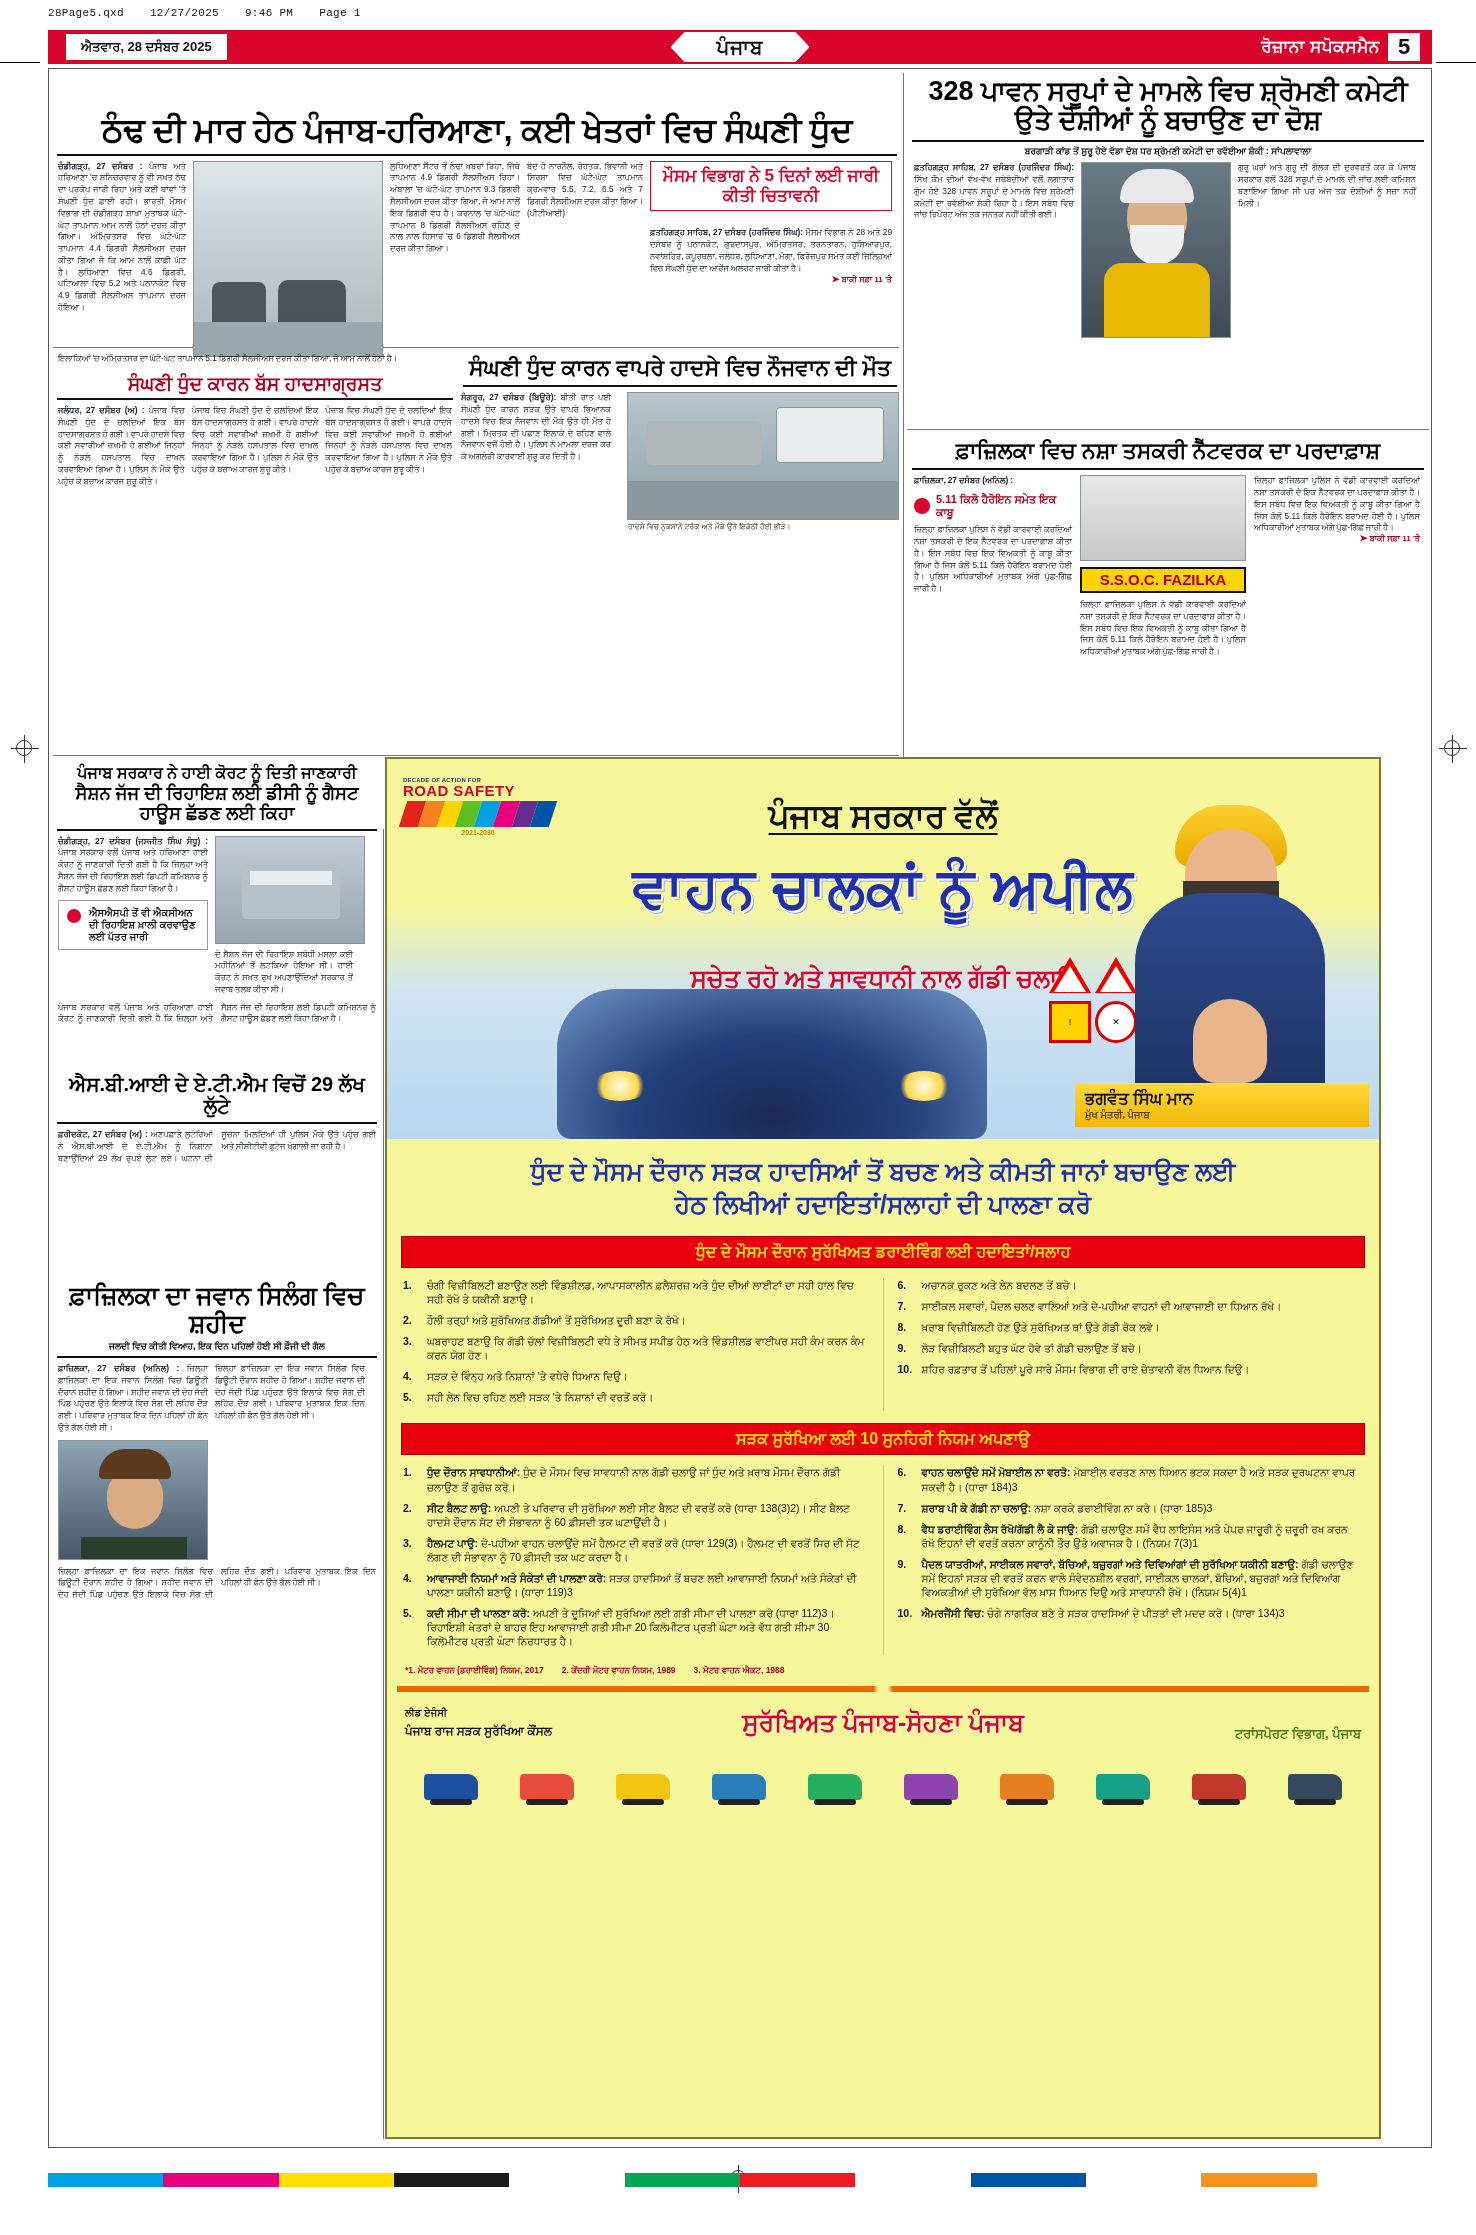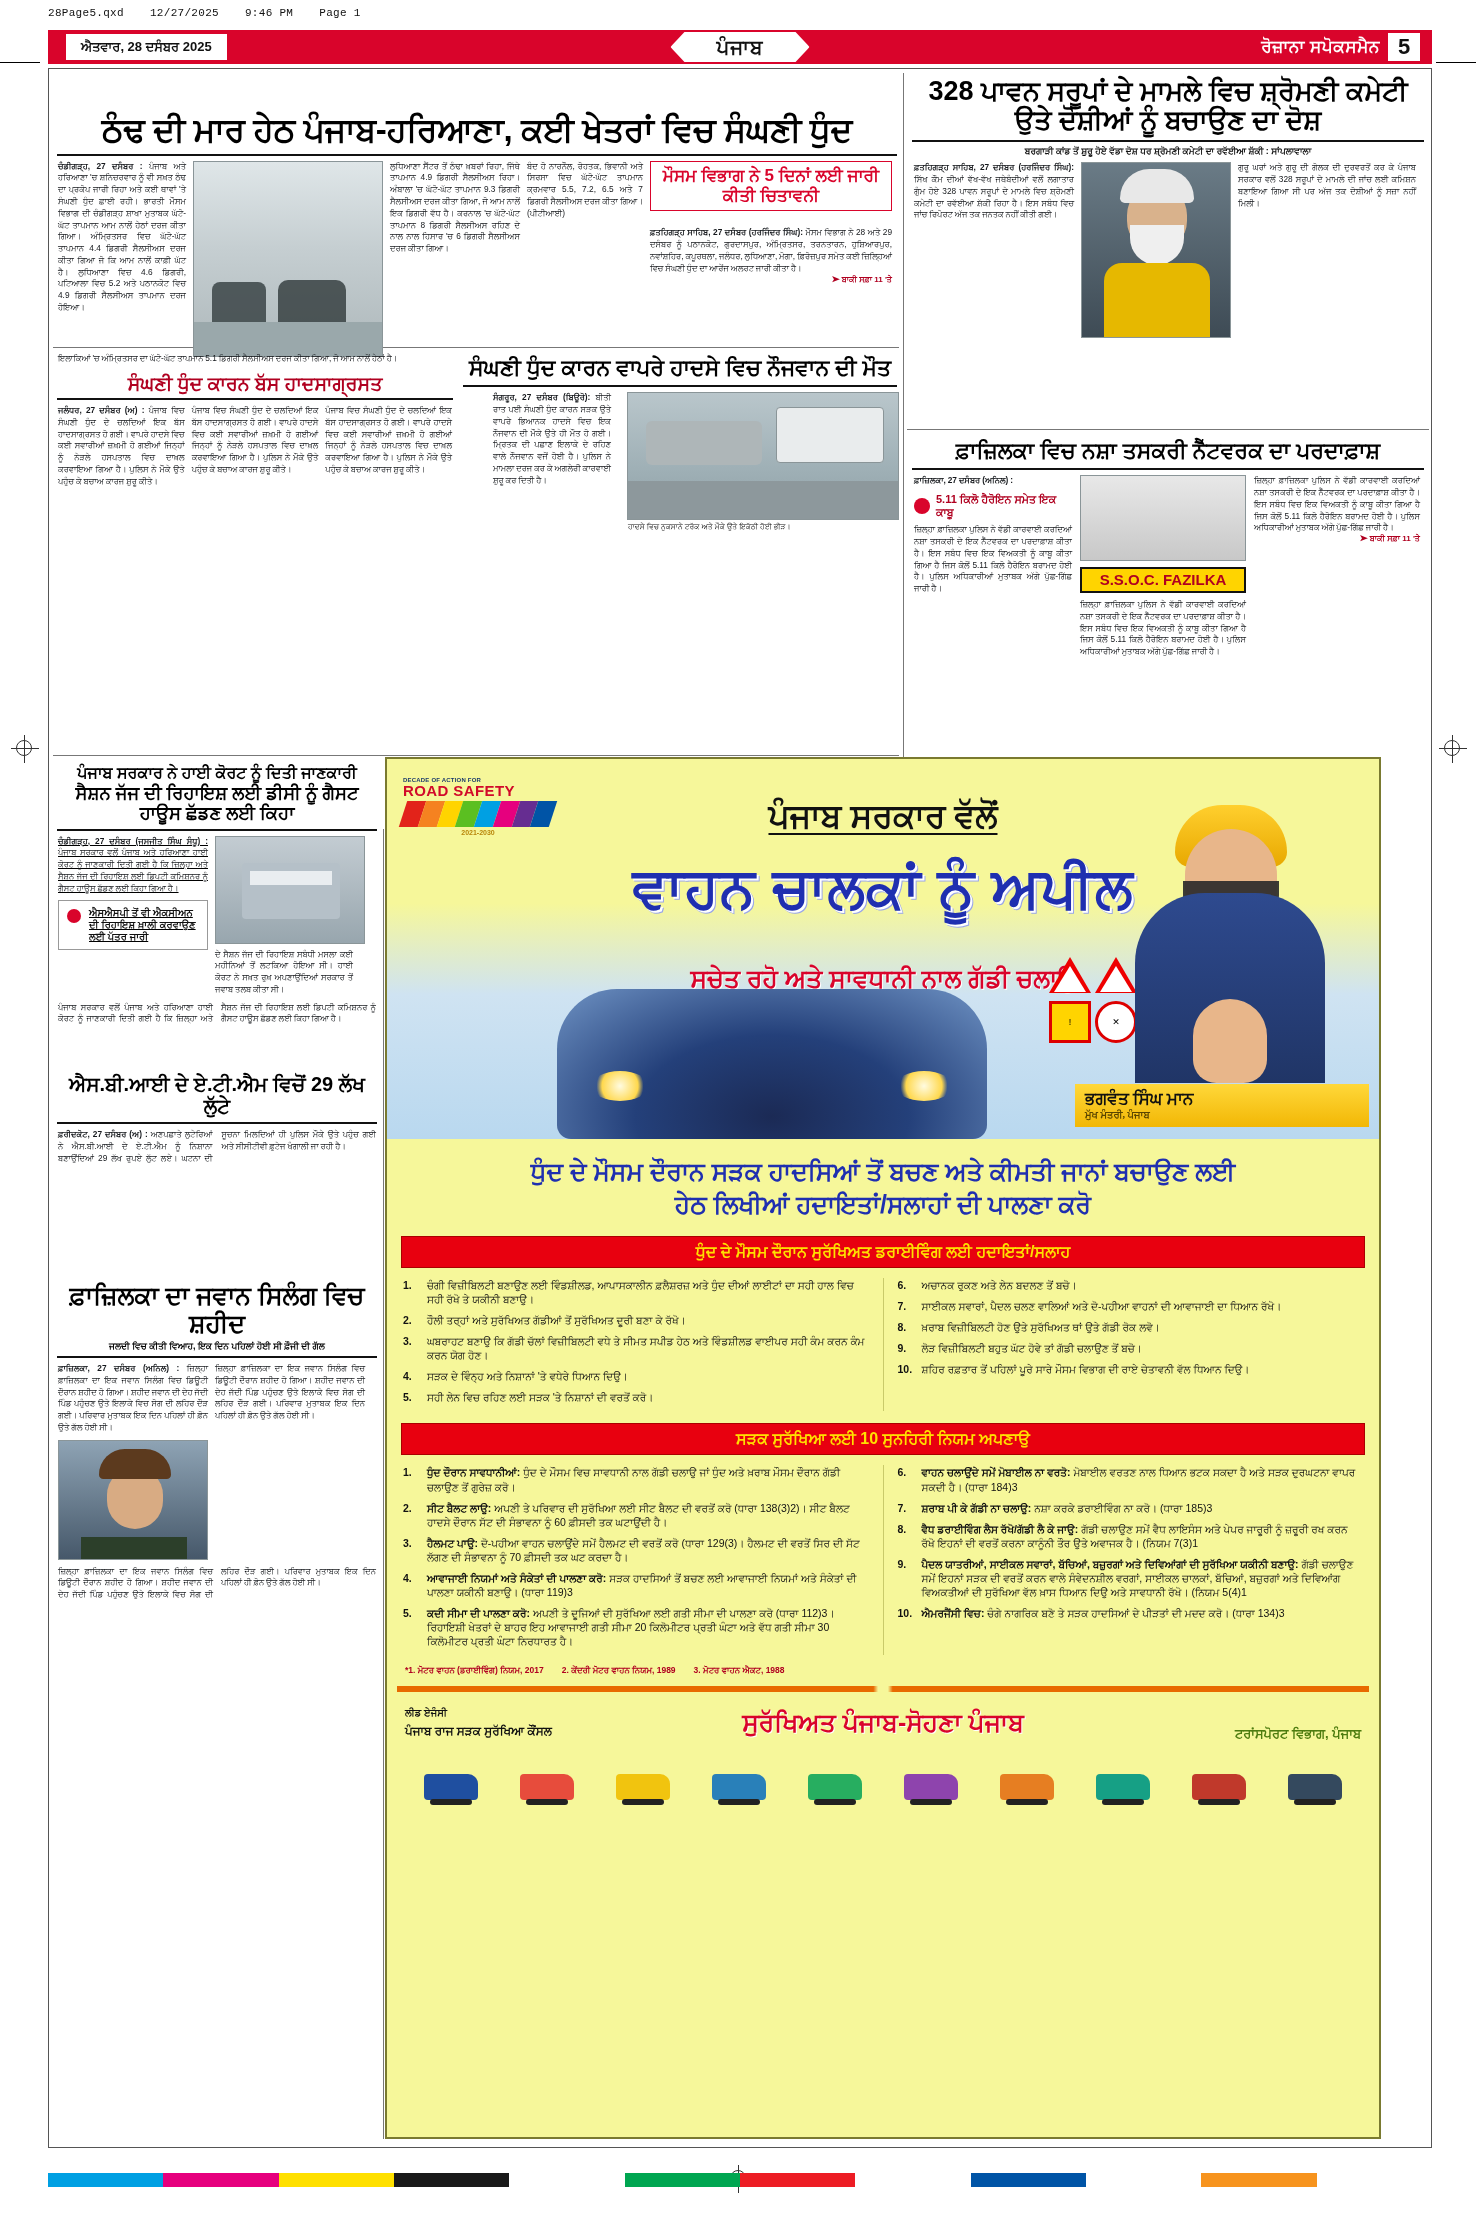--- a/index.html
+++ b/index.html
@@ -334,21 +334,21 @@
         </div>
         <div style="width:178px;">
           <div class="col-text">ਗੁਰੂ ਘਰਾਂ ਅਤੇ ਗੁਰੂ ਦੀ ਗੋਲਕ ਦੀ ਦੁਰਵਰਤੋਂ ਕਰ ਕੇ ਪੰਜਾਬ ਸਰਕਾਰ ਵਲੋਂ 328 ਸਰੂਪਾਂ ਦੇ ਮਾਮਲੇ ਦੀ ਜਾਂਚ ਲਈ ਕਮਿਸ਼ਨ ਬਣਾਇਆ ਗਿਆ ਸੀ ਪਰ ਅੱਜ ਤਕ ਦੋਸ਼ੀਆਂ ਨੂੰ ਸਜ਼ਾ ਨਹੀਂ ਮਿਲੀ।</div>
         </div>
       </div>
     </div>
 
     <div style="position:absolute;left:412px;top:284px;width:438px;height:396px;">
       <div class="hl-sec" style="text-align:center;padding:3px 2px 5px;">ਸੰਘਣੀ ਧੁੰਦ ਕਾਰਨ ਵਾਪਰੇ ਹਾਦਸੇ ਵਿਚ ਨੌਜਵਾਨ ਦੀ ਮੌਤ</div>
       <div class="rule-th" style="margin:0 2px 5px;"></div>
-      <div style="display:flex;gap:16px;margin-left:32px;">
+      <div style="display:flex;gap:16px;">
         <div style="width:150px;">
           <div class="col-text">
             <span class="dateline">ਸੰਗਰੂਰ, 27 ਦਸੰਬਰ (ਬਿਊਰੋ):</span>
             <span>ਬੀਤੀ ਰਾਤ ਪਈ ਸੰਘਣੀ ਧੁੰਦ ਕਾਰਨ ਸੜਕ ਉਤੇ ਵਾਪਰੇ ਭਿਆਨਕ ਹਾਦਸੇ ਵਿਚ ਇਕ ਨੌਜਵਾਨ ਦੀ ਮੌਕੇ ਉਤੇ ਹੀ ਮੌਤ ਹੋ ਗਈ। ਮ੍ਰਿਤਕ ਦੀ ਪਛਾਣ ਇਲਾਕੇ ਦੇ ਰਹਿਣ ਵਾਲੇ ਨੌਜਵਾਨ ਵਜੋਂ ਹੋਈ ਹੈ। ਪੁਲਿਸ ਨੇ ਮਾਮਲਾ ਦਰਜ ਕਰ ਕੇ ਅਗਲੇਰੀ ਕਾਰਵਾਈ ਸ਼ੁਰੂ ਕਰ ਦਿਤੀ ਹੈ।</span>
           </div>
         </div>
         <div style="width:272px;">
           <div class="photo road" style="width:272px;height:128px;">
             <div style="position:absolute;right:14px;top:14px;width:108px;height:56px;background:#e9eced;border:1px solid #8a9598;border-radius:4px;"></div>
             <div style="position:absolute;left:18px;top:28px;width:116px;height:44px;background:#aeb6b8;border-radius:6px;"></div>
@@ -407,21 +407,21 @@
           <div class="endmark">➤ ਬਾਕੀ ਸਫ਼ਾ 11 'ਤੇ</div>
         </div>
       </div>
     </div>
 
     <div style="position:absolute;left:6px;top:692px;width:324px;height:300px;">
       <div class="hl-sec-sm" style="text-align:center;padding:3px 2px 2px;font-size:16px;">ਪੰਜਾਬ ਸਰਕਾਰ ਨੇ ਹਾਈ ਕੋਰਟ ਨੂੰ ਦਿਤੀ ਜਾਣਕਾਰੀ</div>
       <div class="hl-sec" style="text-align:center;padding:0 2px 5px;font-size:18px;">ਸੈਸ਼ਨ ਜੱਜ ਦੀ ਰਿਹਾਇਸ਼ ਲਈ ਡੀਸੀ ਨੂੰ ਗੈਸਟ ਹਾਊਸ ਛੱਡਣ ਲਈ ਕਿਹਾ</div>
       <div class="rule-th" style="margin:0 2px 5px;"></div>
       <div style="display:flex;gap:7px;padding:0 3px;">
-        <div style="width:150px;text-decoration:underline;">
+        <div style="width:150px;">
           <div class="col-text">
             <span class="dateline">ਚੰਡੀਗੜ੍ਹ, 27 ਦਸੰਬਰ (ਜਸਜੀਤ ਸਿੰਘ ਸੰਧੂ) :</span>
             <span>ਪੰਜਾਬ ਸਰਕਾਰ ਵਲੋਂ ਪੰਜਾਬ ਅਤੇ ਹਰਿਆਣਾ ਹਾਈ ਕੋਰਟ ਨੂੰ ਜਾਣਕਾਰੀ ਦਿਤੀ ਗਈ ਹੈ ਕਿ ਜ਼ਿਲ੍ਹਾ ਅਤੇ ਸੈਸ਼ਨ ਜੱਜ ਦੀ ਰਿਹਾਇਸ਼ ਲਈ ਡਿਪਟੀ ਕਮਿਸ਼ਨਰ ਨੂੰ ਗੈਸਟ ਹਾਊਸ ਛੱਡਣ ਲਈ ਕਿਹਾ ਗਿਆ ਹੈ।</span>
           </div>
           <div class="bullet-box" style="margin-top:6px;">
             <span class="bullet-dot"></span>
             <span style="font-size:10px;font-weight:bold;color:#111;line-height:1.2;">ਐਸਐਸਪੀ ਤੋਂ ਵੀ ਐਕਸੀਅਨ ਦੀ ਰਿਹਾਇਸ਼ ਖ਼ਾਲੀ ਕਰਵਾਉਣ ਲਈ ਪੱਤਰ ਜਾਰੀ</span>
           </div>
         </div>
         <div style="width:138px;">

